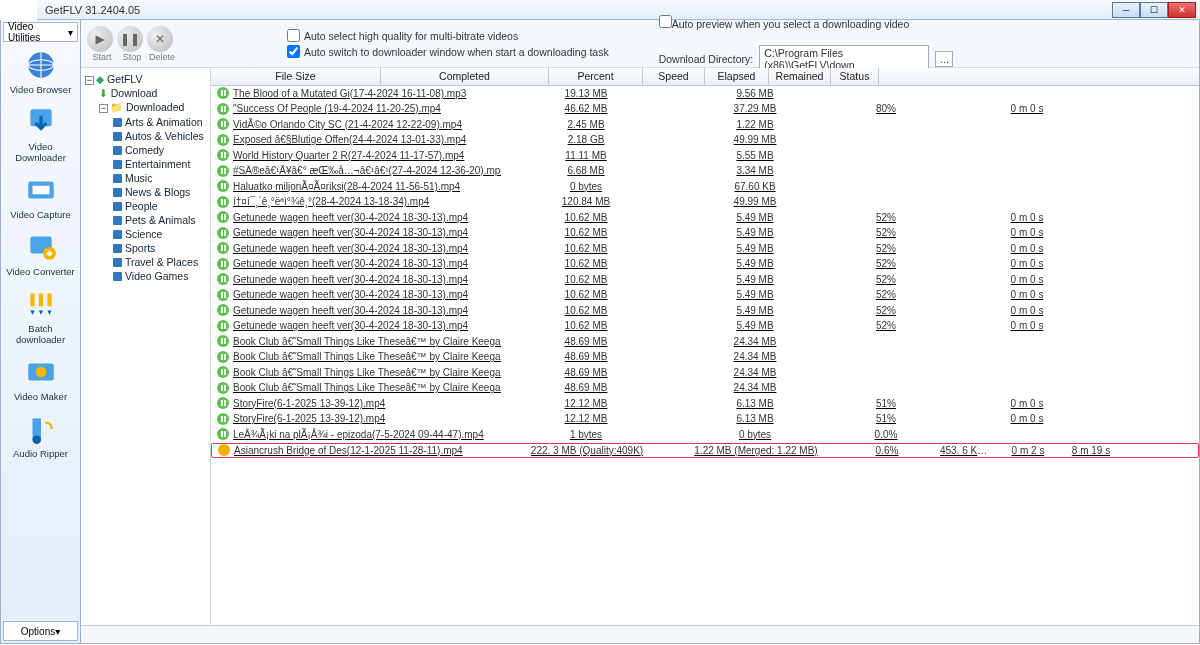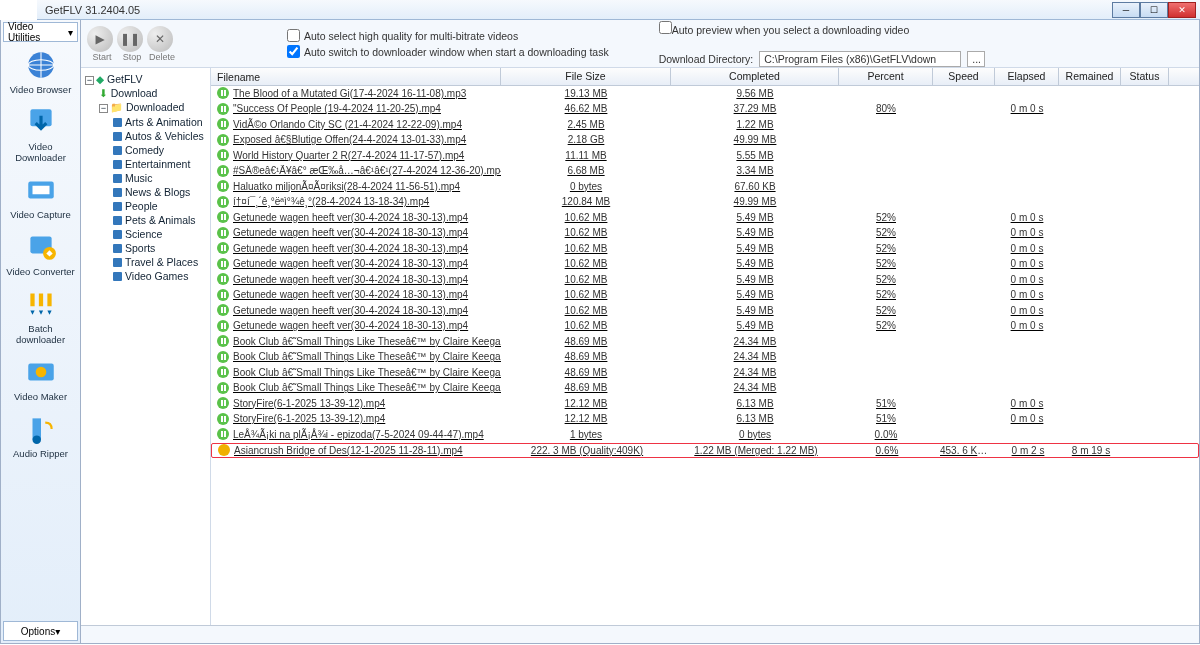--- a/index.html
+++ b/index.html
@@ -18,21 +18,21 @@
 .sb-label { font-size: 9.5px; color: #234; }
 .main { flex: 1; display: flex; flex-direction: column; }
 .toolbar { height: 48px; display: flex; align-items: center; padding: 2px 6px; border-bottom: 1px solid #d0dae8; background: #f4f8fd; }
 .rbtn { width: 26px; height: 26px; border-radius: 50%; background: radial-gradient(circle at 30% 30%, #eee, #bbb); display: flex; align-items: center; justify-content: center; margin-right: 4px; color: #666; font-size: 12px; cursor: pointer; }
 .rbtn-lbl { font-size: 9px; color: #777; text-align: center; width: 30px; }
 .rgrp { display: flex; flex-direction: column; align-items: center; }
 .opts { margin-left: 110px; display: flex; flex-direction: column; gap: 3px; font-size: 10.5px; color: #333; }
 .opts label { display: flex; align-items: center; gap: 4px; }
 .opts2 { margin-left: 50px; display: flex; flex-direction: column; gap: 15px; font-size: 10.5px; color: #333; }
 .pathrow { display: flex; align-items: center; gap: 6px; }
-.pathbox { border: 1px solid #aaa; background: #fff; font-size: 10.5px; padding: 1px 4px; width: 202px; }
+.pathbox { border: 1px solid #aaa; background: #fff; font-size: 10.5px; padding: 1px 4px; width: 170px; }
 .content { flex: 1; display: flex; overflow: hidden; }
 .tree { width: 130px; border-right: 1px solid #d0dae8; padding: 4px 2px; font-size: 10.5px; color: #123; overflow: auto; }
 .tree-node { padding: 1px 0 1px 2px; cursor: pointer; white-space: nowrap; }
 .tree-child { padding-left: 16px; }
 .tree-leaf { padding-left: 30px; display: flex; align-items: center; gap: 3px; }
 .box { display: inline-block; width: 9px; height: 9px; border: 1px solid #888; text-align: center; line-height: 7px; font-size: 9px; margin-right: 2px; }
 .lico { width: 9px; height: 9px; display: inline-block; }
 .table-wrap { flex: 1; display: flex; flex-direction: column; overflow: hidden; }
 .thead { display: flex; background: linear-gradient(#fdfdfd,#e8eef7); border-bottom: 1px solid #c0cad8; height: 18px; font-size: 10.5px; color: #222; }
 .th { border-right: 1px solid #c0cad8; padding: 2px 6px; }
@@ -219,21 +219,20 @@
             </div>
             <div class="tree-leaf tree-node">
               <span class="lico" style="background:#37b;border-radius:1px"></span>
               <span>Video Games</span>
             </div>
           </div>
       </div>
 
       <div class="table-wrap">
         <div class="thead">
-          <div class="th c-name">Filename</div>
           <div class="th c-size">File Size</div>
           <div class="th c-comp">Completed</div>
           <div class="th c-pct">Percent</div>
           <div class="th c-spd">Speed</div>
           <div class="th c-elp">Elapsed</div>
           <div class="th c-rem">Remained</div>
           <div class="th c-sta">Status</div>
         </div>
         <div class="tbody" id="tbody">
             <div class="tr">

